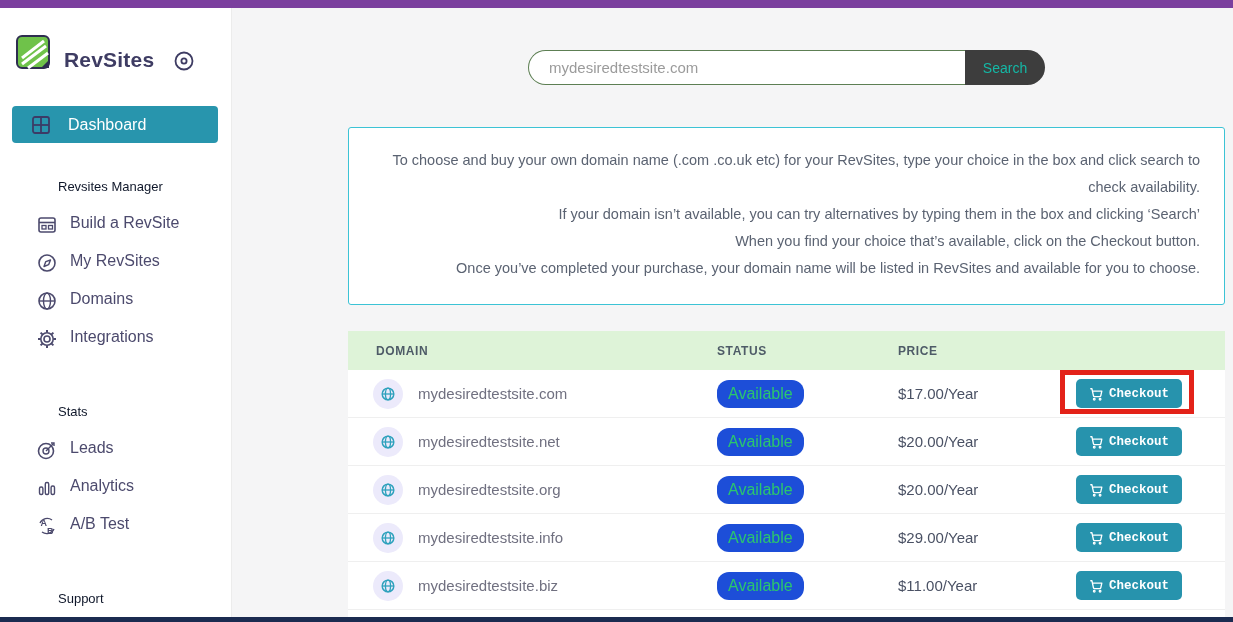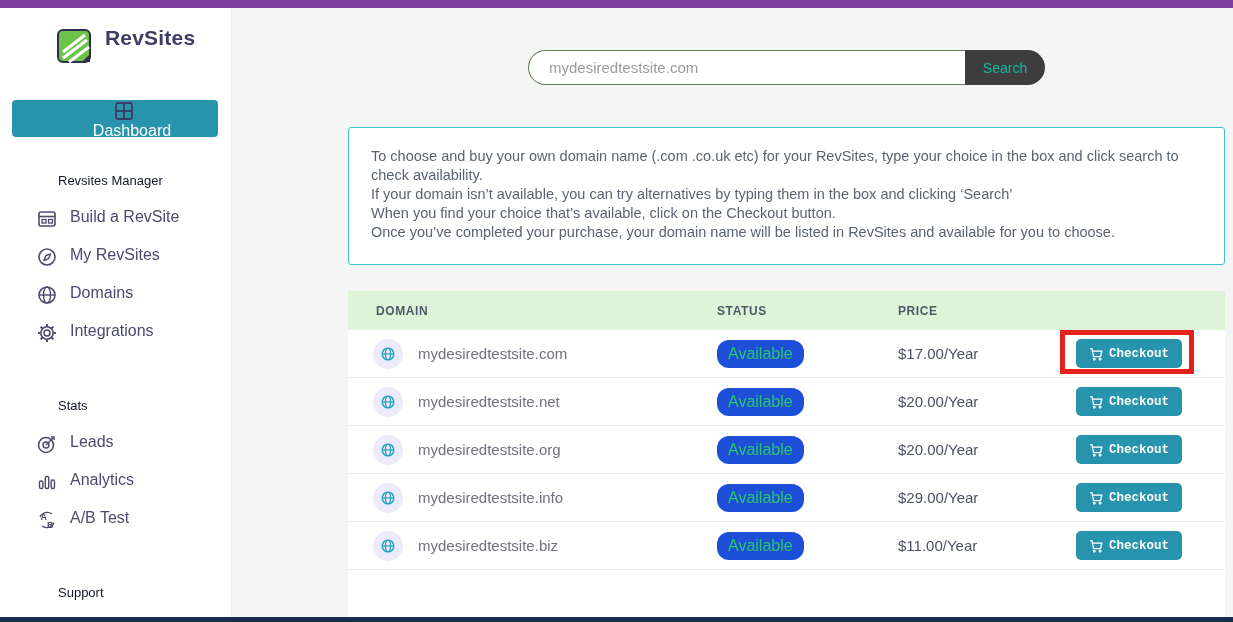--- a/index.html
+++ b/index.html
@@ -4,46 +4,46 @@
 <style>
   * { margin:0; padding:0; box-sizing:border-box; }
   html,body { width:1233px; height:622px; overflow:hidden; }
   body { font-family:"Liberation Sans", sans-serif; background:#f5f5f6; position:relative; }
 
   .topbar { height:8px; background:#7b3f9e; width:100%; }
   .layout { display:flex; height:614px; }
 
   
   .sidebar { width:232px; min-width:232px; background:#ffffff; border-right:1px solid #ececec; height:100%; position:relative; }
-  .brand-row { display:flex; align-items:flex-start; padding:18px 14px 0 14px;margin-left:41px; }
+  .brand-row { display:flex; align-items:flex-end; padding:24px 14px 0 14px; }
   .brand-logo { width:40px; height:40px; }
   .brand-name { font-size:21px; font-weight:bold; color:#3e3c63; margin-left:10px; letter-spacing:.2px; }
   .collapse-btn { margin-left:auto; margin-right:22px; width:22px; height:22px; cursor:pointer; }
 
-  .dash-btn { margin:34px 13px 0 12px; background:#2895ad; border-radius:4px; height:37px; display:flex; align-items:center; padding-left:18px; cursor:pointer;flex-direction:column; }
+  .dash-btn { margin:34px 13px 0 12px; background:#2895ad; border-radius:4px; height:37px; display:flex; align-items:center; padding-left:18px; cursor:pointer; }
   .dash-btn .label { color:#ffffff; font-size:16px; margin-left:16px; }
 
   .nav-section-label { color:#0f172a; font-size:13px; margin:0 0 0 58px; }
   .nav-item { display:flex; align-items:flex-start; height:38px; padding-left:36px; cursor:pointer; color:#4c4a6d; }
   .nav-item .icon { width:22px; height:22px; flex:0 0 22px; }
   .nav-item .label { font-size:16px; margin-left:12px; white-space:nowrap; }
 
   .sp-36 { height:36px; } .sp-20 { height:20px; } .sp-38 { height:38px; }
 
   
   .main { flex:1; position:relative; }
   .content { margin-left:116px; width:877px; }
 
   .search-wrap { display:flex; margin:42px 0 0 180px; width:517px; height:35px; }
   .search-input { flex:1; border:1px solid #5d7f53; border-right:none; border-radius:18px 0 0 18px; padding:0 0 0 20px; font-size:15px; color:#6e6e6e; outline:none; font-family:"Liberation Sans", sans-serif; background:#fff; }
   .search-input::placeholder { color:#9b9b9b; }
   .search-btn { width:80px; background:#3d3d3d; color:#14b8a6; border:none; border-radius:0 18px 18px 0; font-size:14px; cursor:pointer; font-family:"Liberation Sans", sans-serif; }
 
   .info-box { margin-top:42px; background:#ffffff; border:1px solid #3cc3d5; border-radius:3px; padding:19px 24px 22px 22px; }
-  .info-box p { color:#5b6372; font-size:14.5px; line-height:19px; }
+  .info-box p { color:#5b6372; font-size:14.5px; line-height:27px;text-align:right; }
 
   .domain-table { margin-top:26px; background:#fff; }
   .t-head { display:grid; grid-template-columns:70px 299px 181px 178px 1fr; align-items:center; background:#def3d8; height:39px; }
   .t-head .h { font-size:12px; font-weight:bold; color:#4e5b67; letter-spacing:.6px; }
   .t-head .h.domain { grid-column:1 / span 2; padding-left:28px; }
   .t-row { display:grid; grid-template-columns:70px 299px 181px 178px 1fr; align-items:center; height:48px; background:#fff; border-bottom:1px solid #efefef; position:relative; }
   .globe-avatar { width:30px; height:30px; border-radius:50%; background:#eceafb; display:flex; align-items:center; justify-content:center; margin-left:25px; }
   .cell-domain { font-size:15px; color:#707080; }
   .badge { display:inline-block; background:#1d4ed8; color:#2bc66d; font-size:16px; padding:5px 11px; border-radius:12px; justify-self:start; }
   .cell-price { font-size:15px; color:#4a5164; }

